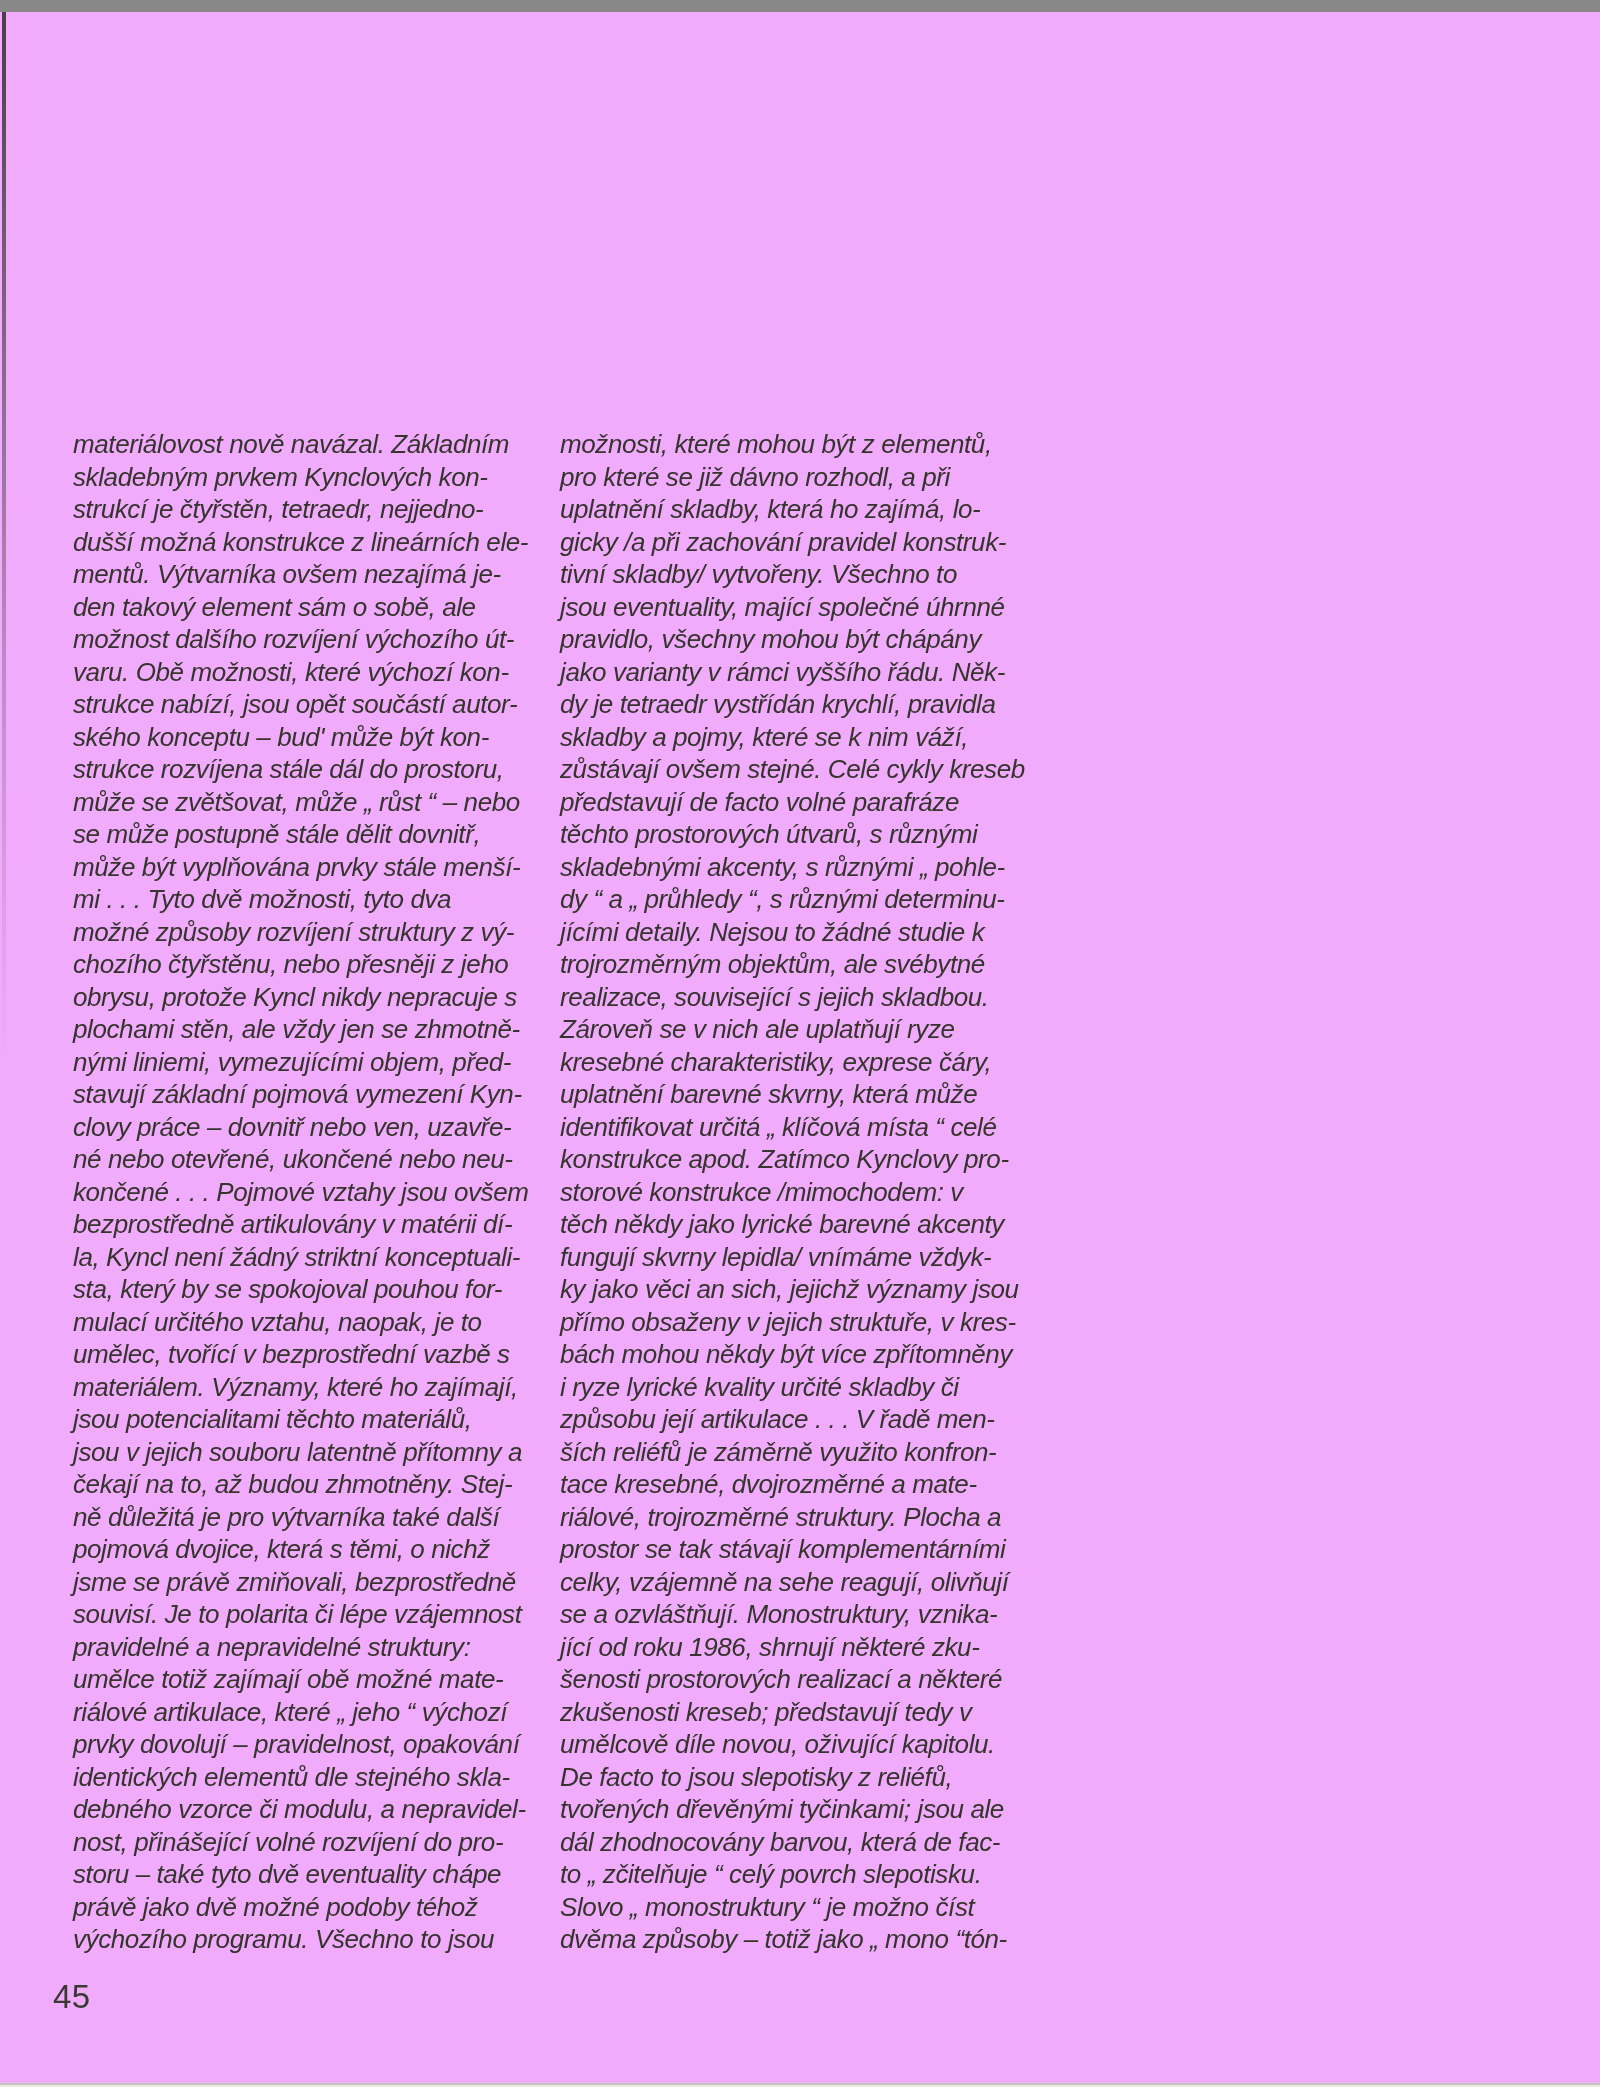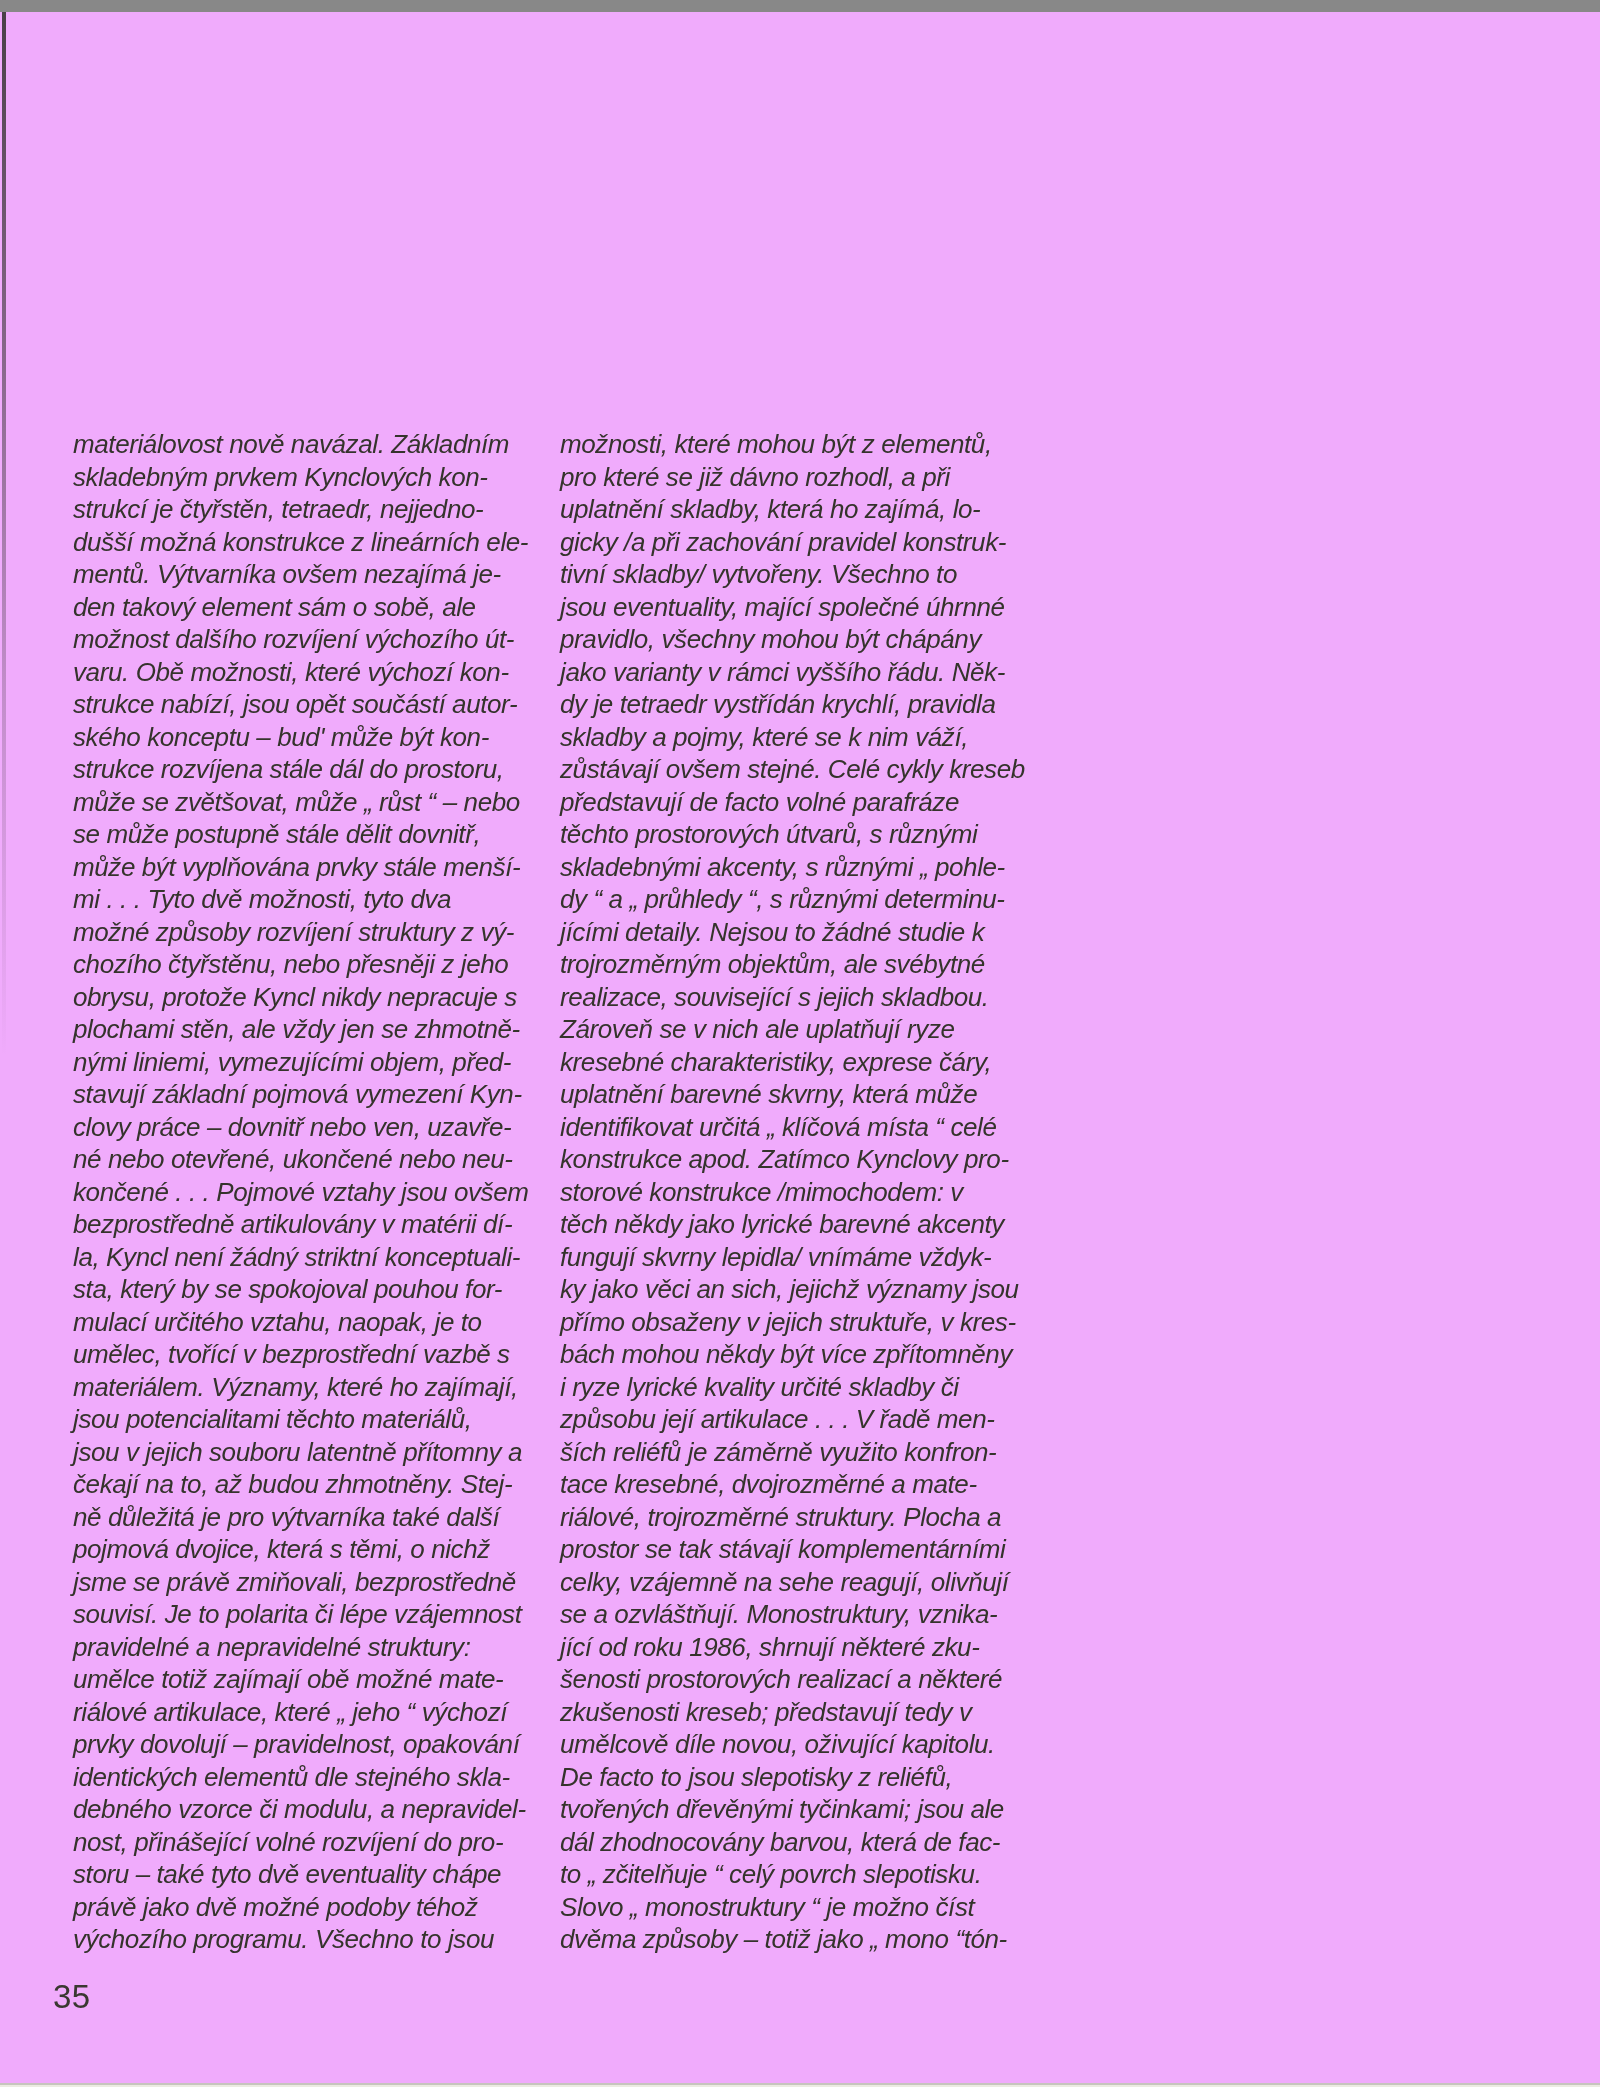--- a/index.html
+++ b/index.html
@@ -159,17 +159,17 @@
 šenosti prostorových realizací a některé
 zkušenosti kreseb; představují tedy v
 umělcově díle novou, oživující kapitolu.
 De facto to jsou slepotisky z reliéfů,
 tvořených dřevěnými tyčinkami; jsou ale
 dál zhodnocovány barvou, která de fac-
 to „ zčitelňuje “ celý povrch slepotisku.
 Slovo „ monostruktury “ je možno číst
 dvěma způsoby – totiž jako „ mono “tón-</div>
 
-  <div class="page-number">35</div>
+  <div class="page-number">45</div>
 
   <div class="scan-edge-bottom"></div>
 
 </div>
 
 </body></html>

